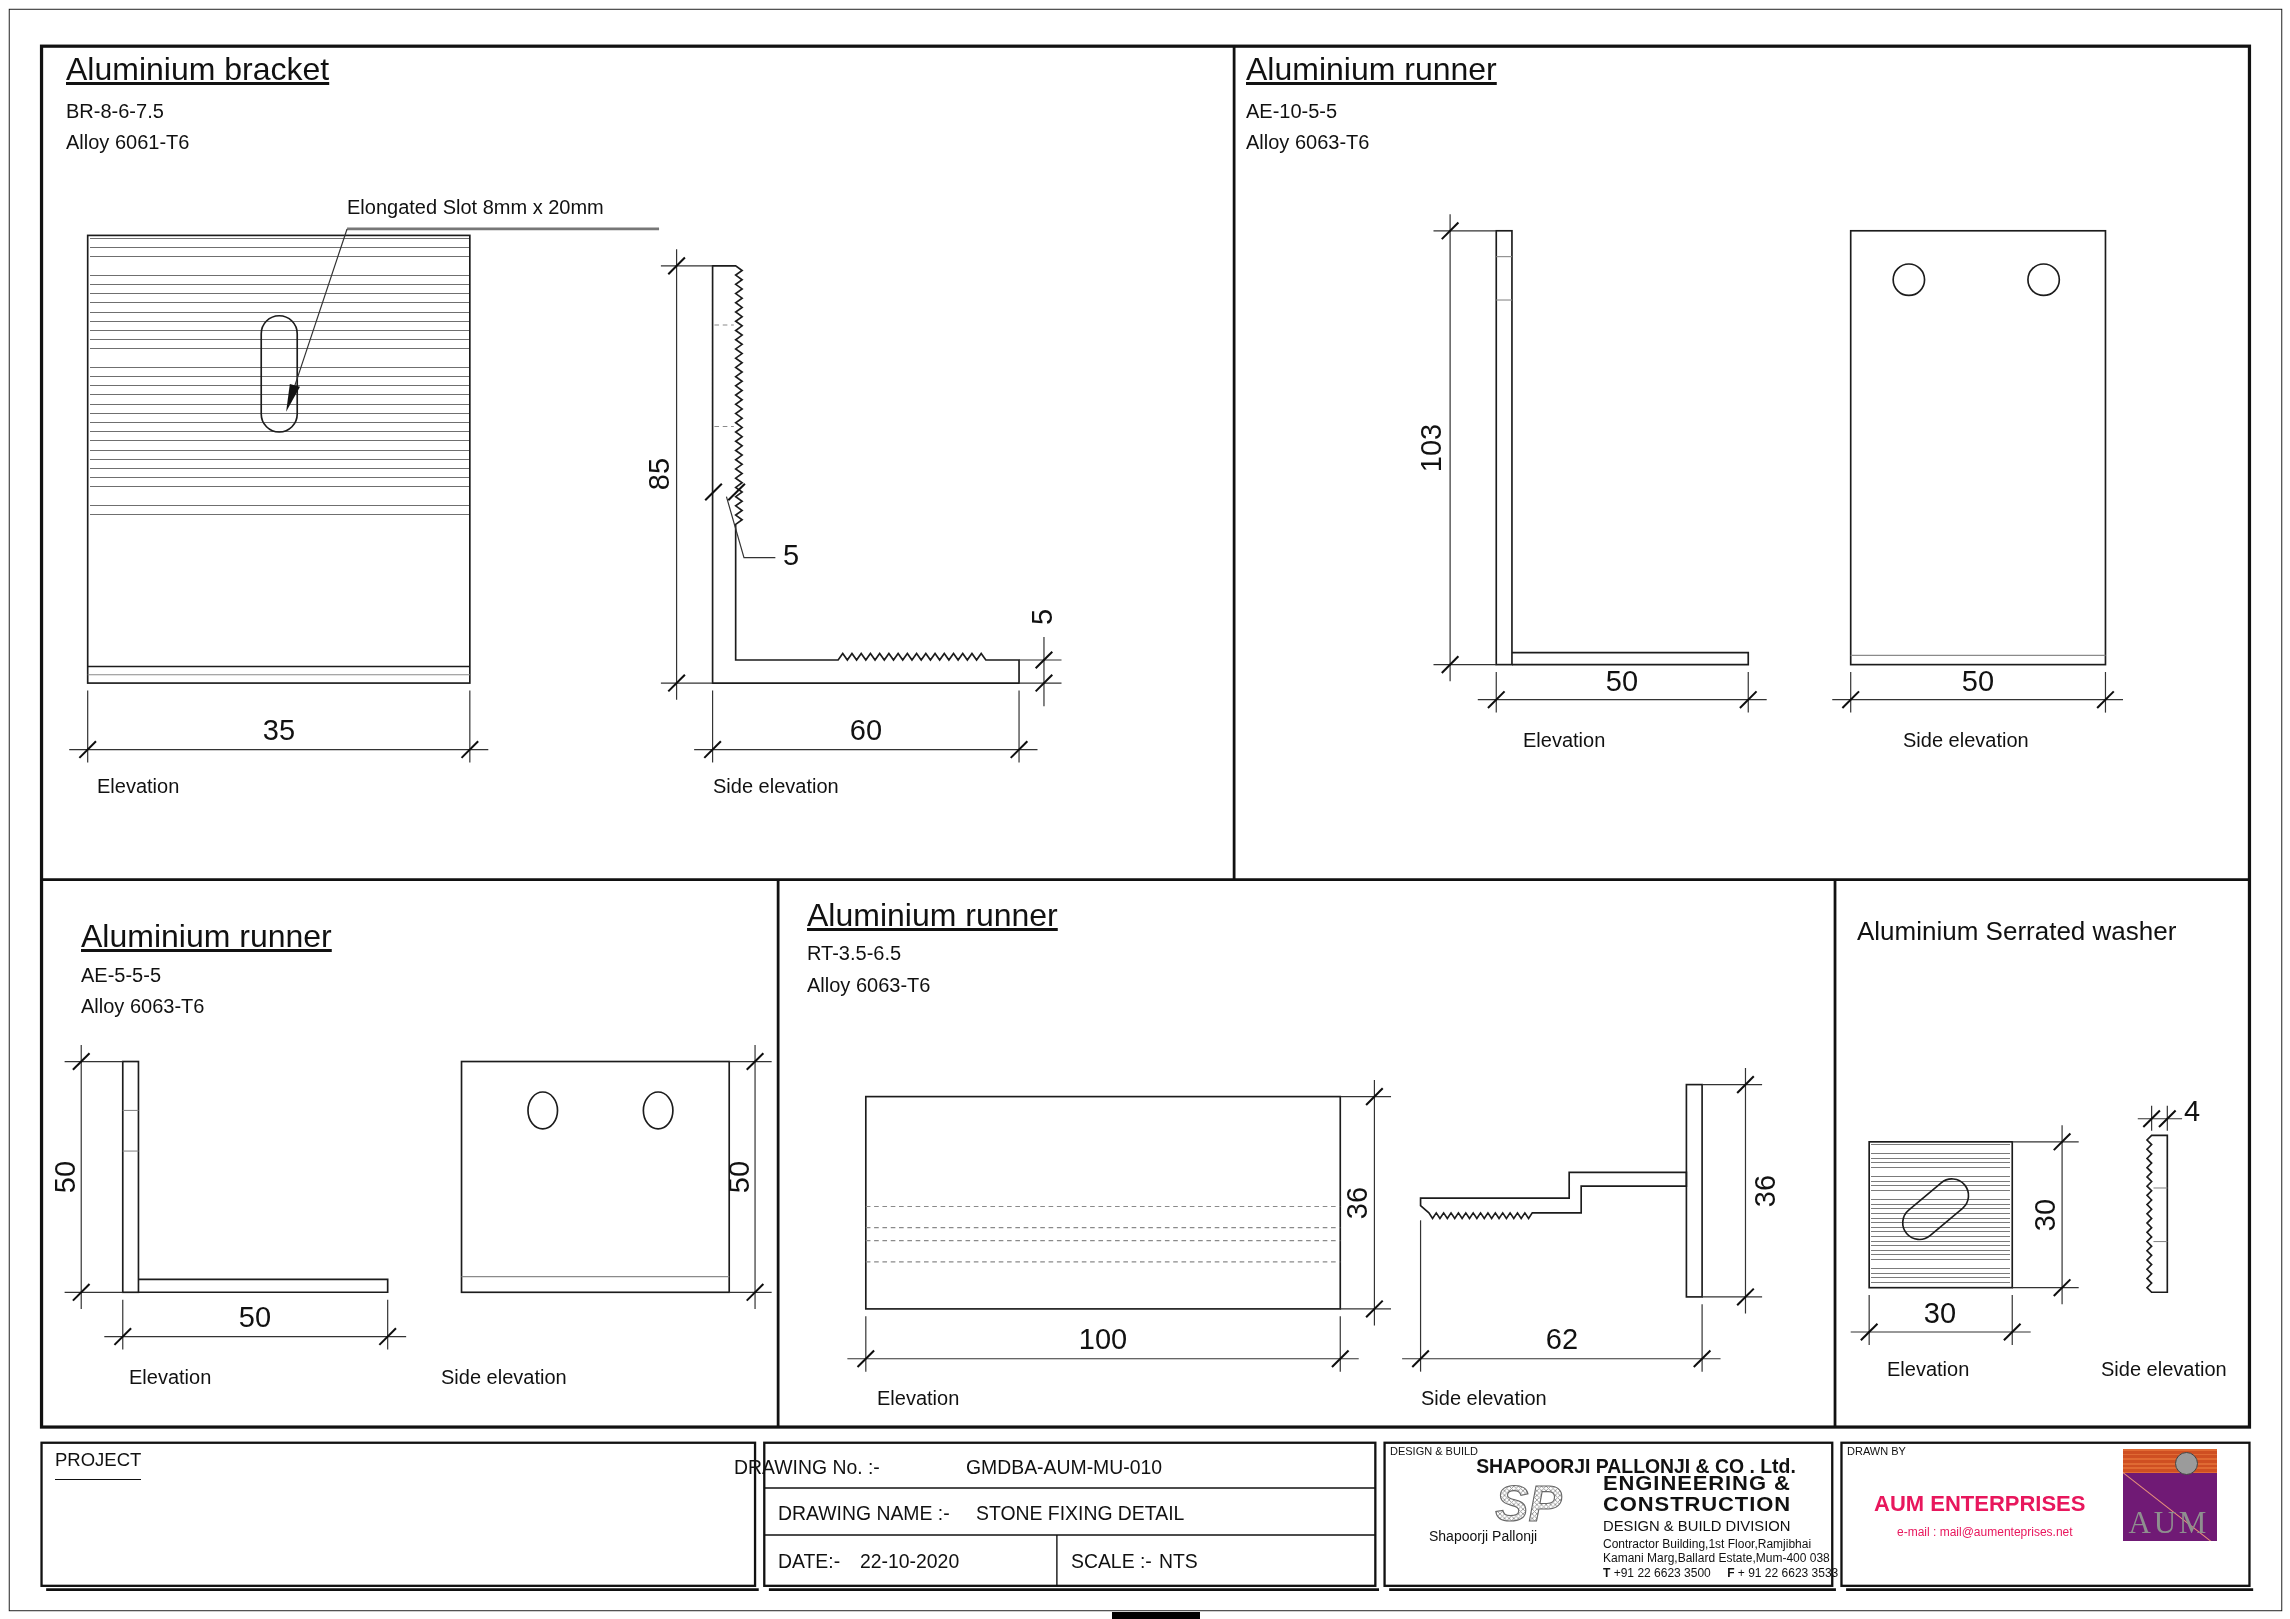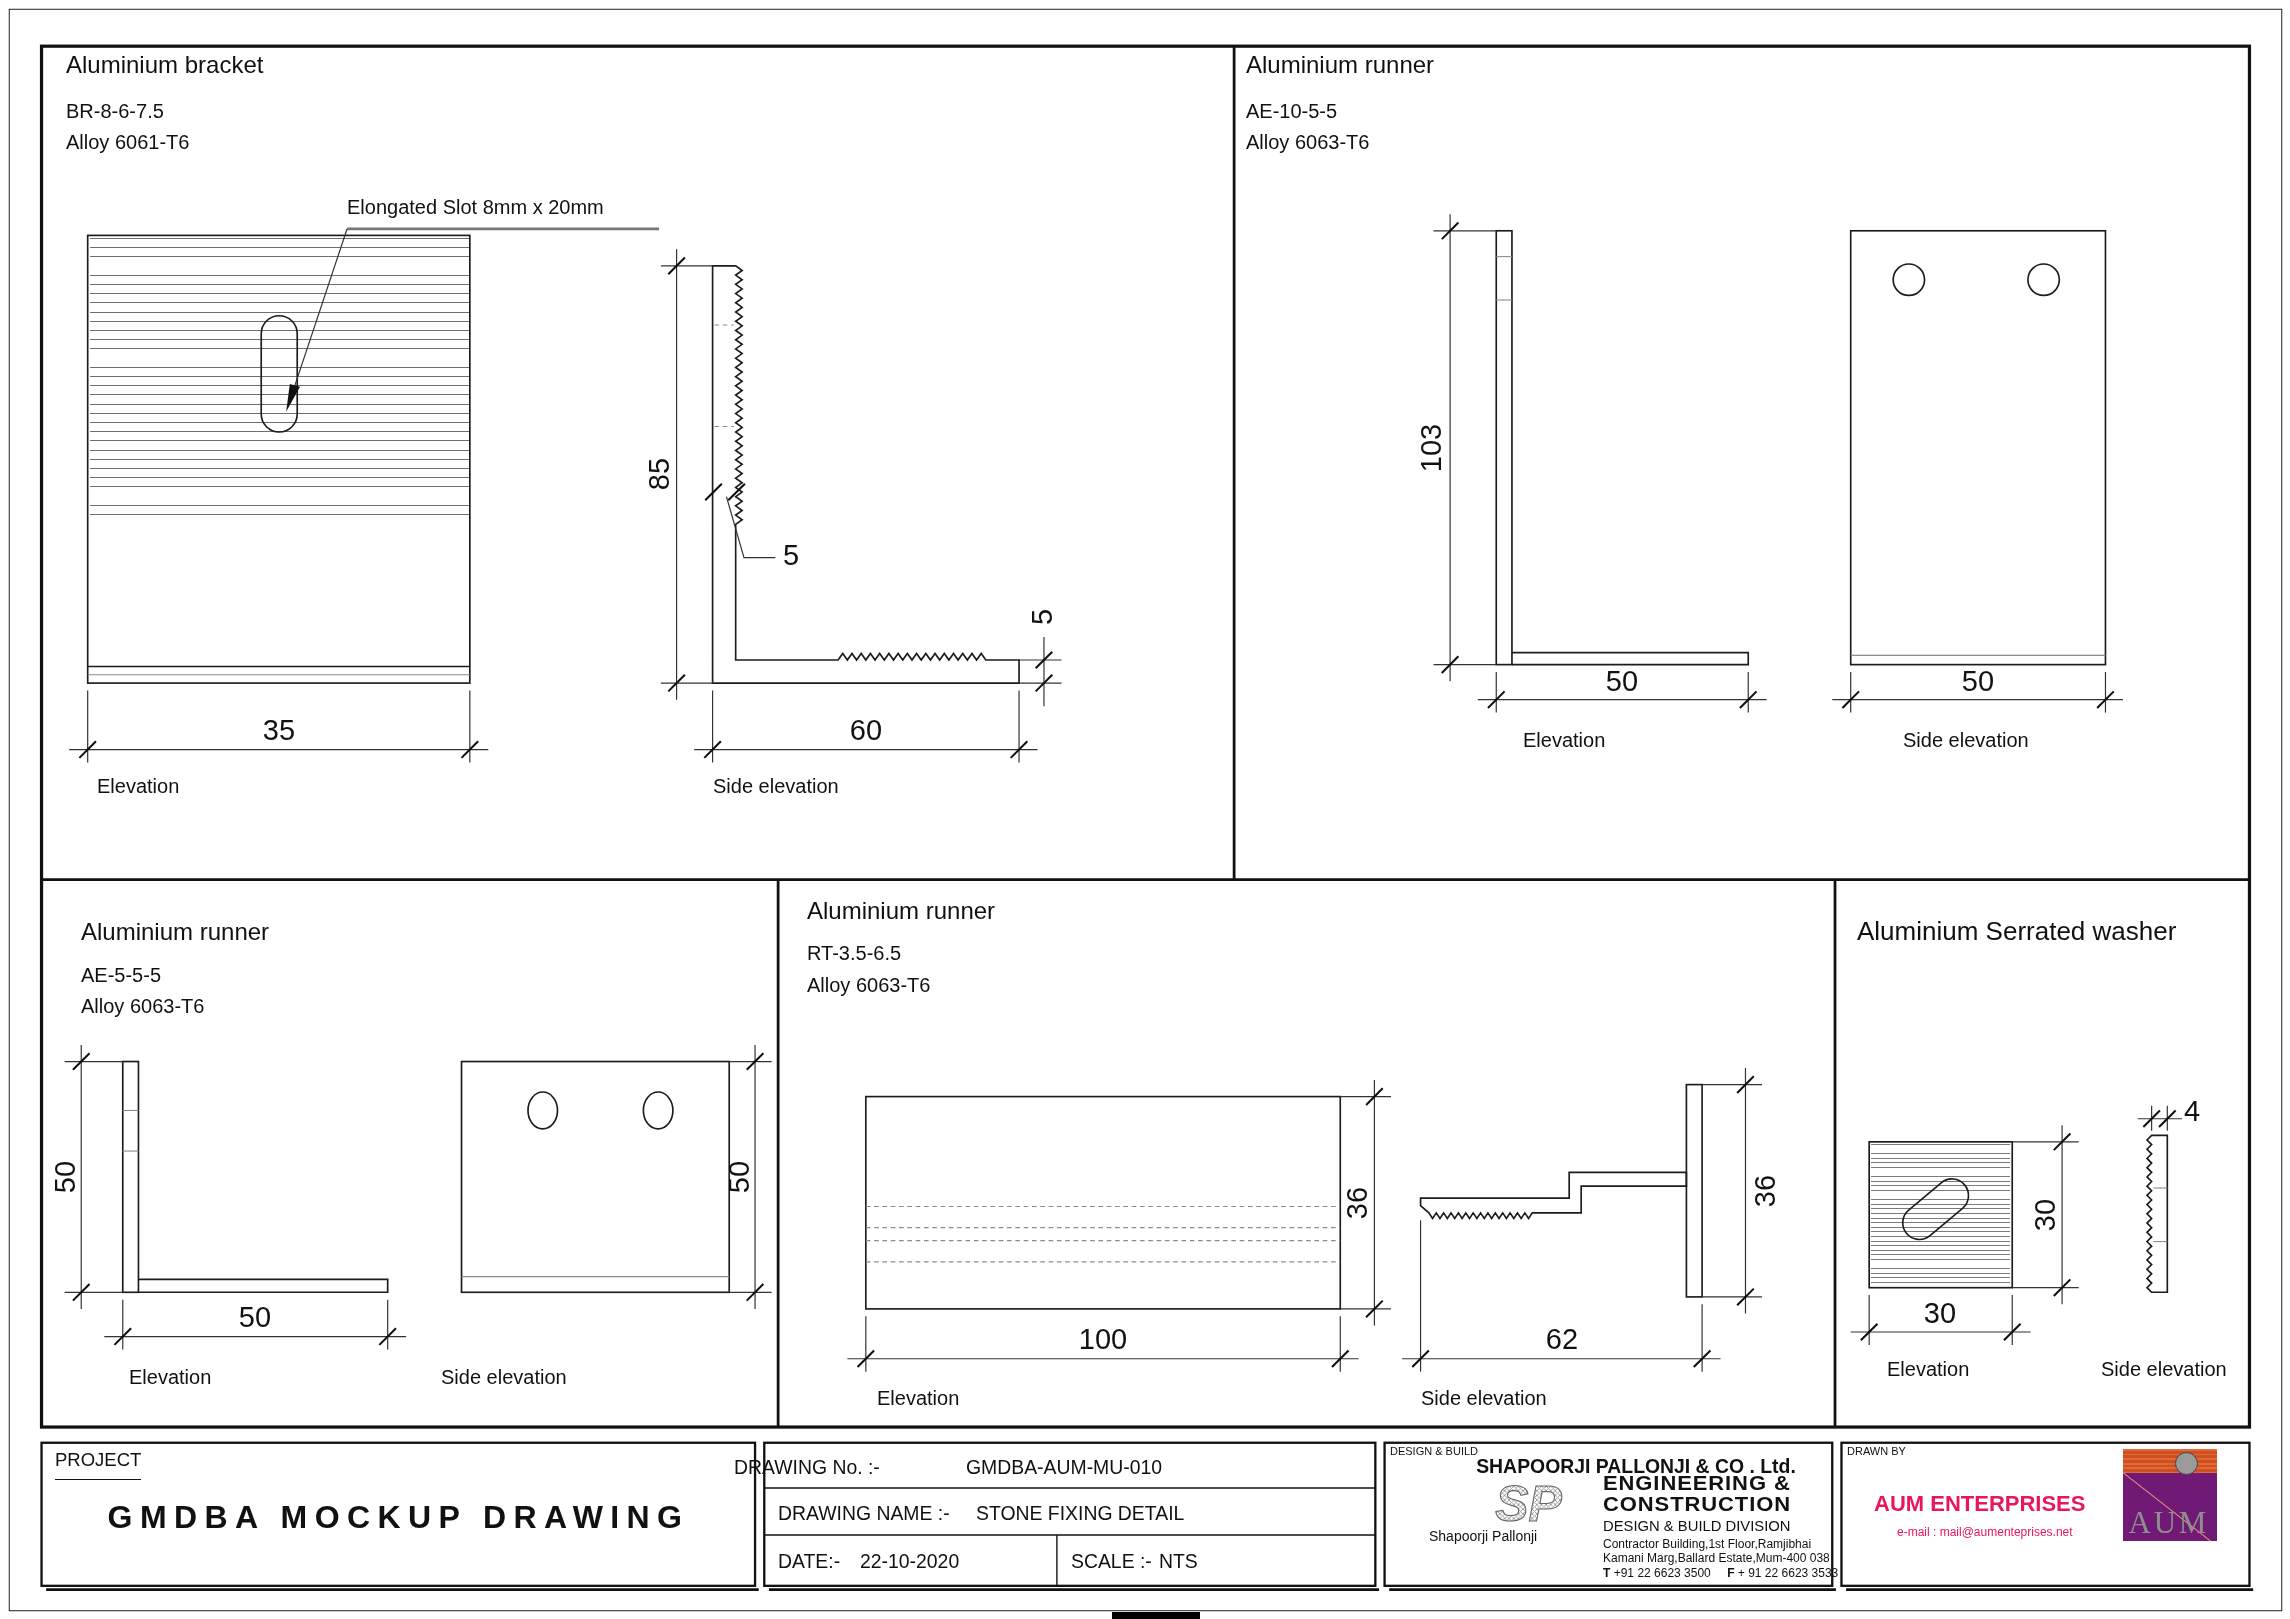--- a/index.html
+++ b/index.html
@@ -3,21 +3,21 @@
 <meta charset="utf-8">
 <style>
   html,body{margin:0;padding:0;background:#fff;}
   #sheet{position:relative;width:2291px;height:1620px;background:#ffffff;overflow:hidden;
          font-family:"Liberation Sans",sans-serif;}
   svg{position:absolute;left:0;top:0;z-index:2;}
   .hatchbox{position:absolute;z-index:1;}
   .h-horiz{background:repeating-linear-gradient(to bottom,#6f6f6f 0,#6f6f6f 0.9px,transparent 0.9px,transparent 9.2px);}
   .h-fine{background:repeating-linear-gradient(to bottom,#7b7b7b 0,#7b7b7b 0.9px,transparent 0.9px,transparent 4.6px);}
   .txt{position:absolute;z-index:3;color:#111;white-space:nowrap;font-family:"Liberation Sans",sans-serif;}
-  .ttl{font-size:24px;}
+  .ttl{font-size:32px;text-decoration:underline;}
   .sub{font-size:20px;}
   .lbl{font-size:20px;}
   .dim{font-size:29px;}
   .rot{transform:translate(-50%,-50%) rotate(-90deg);}
   .ctr{transform:translateX(-50%);}
   .ol{stroke:#1c1c1c;stroke-width:1.8;fill:none;stroke-linejoin:miter;}
   .gl{stroke:#8a8a8a;stroke-width:1.2;fill:none;}
   .dl{stroke:#333;stroke-width:1.3;fill:none;}
   .tk{stroke:#0e0e0e;stroke-width:2.2;}
   .fr{stroke:#111;fill:none;}
@@ -308,21 +308,20 @@
   <div class="txt lbl" style="left:1421px;top:1387px;">Side elevation</div>
 
   <div class="txt" style="left:1857px;top:916px;font-size:26px;">Aluminium Serrated washer</div>
   <div class="txt dim rot" style="left:2045px;top:1215px;">30</div>
   <div class="txt dim ctr" style="left:1940px;top:1297px;">30</div>
   <div class="txt dim" style="left:2184px;top:1095px;">4</div>
   <div class="txt lbl" style="left:1887px;top:1358px;">Elevation</div>
   <div class="txt lbl" style="left:2101px;top:1358px;">Side elevation</div>
 
   <div class="txt proj-label" style="left:55px;top:1449px;">PROJECT</div>
-  <div class="txt proj-name" style="left:42px;width:713px;top:1499px;">GMDBA MOCKUP DRAWING</div>
 
   <div class="txt tb" style="left:734px;top:1456px;">DRAWING No. :-</div>
   <div class="txt tb" style="left:966px;top:1456px;">GMDBA-AUM-MU-010</div>
   <div class="txt tb" style="left:778px;top:1502px;">DRAWING NAME :-</div>
   <div class="txt tb" style="left:976px;top:1502px;">STONE FIXING DETAIL</div>
   <div class="txt tb" style="left:778px;top:1550px;">DATE:-</div>
   <div class="txt tb" style="left:860px;top:1550px;">22-10-2020</div>
   <div class="txt tb" style="left:1071px;top:1550px;">SCALE :-</div>
   <div class="txt tb" style="left:1159px;top:1550px;">NTS</div>
 

